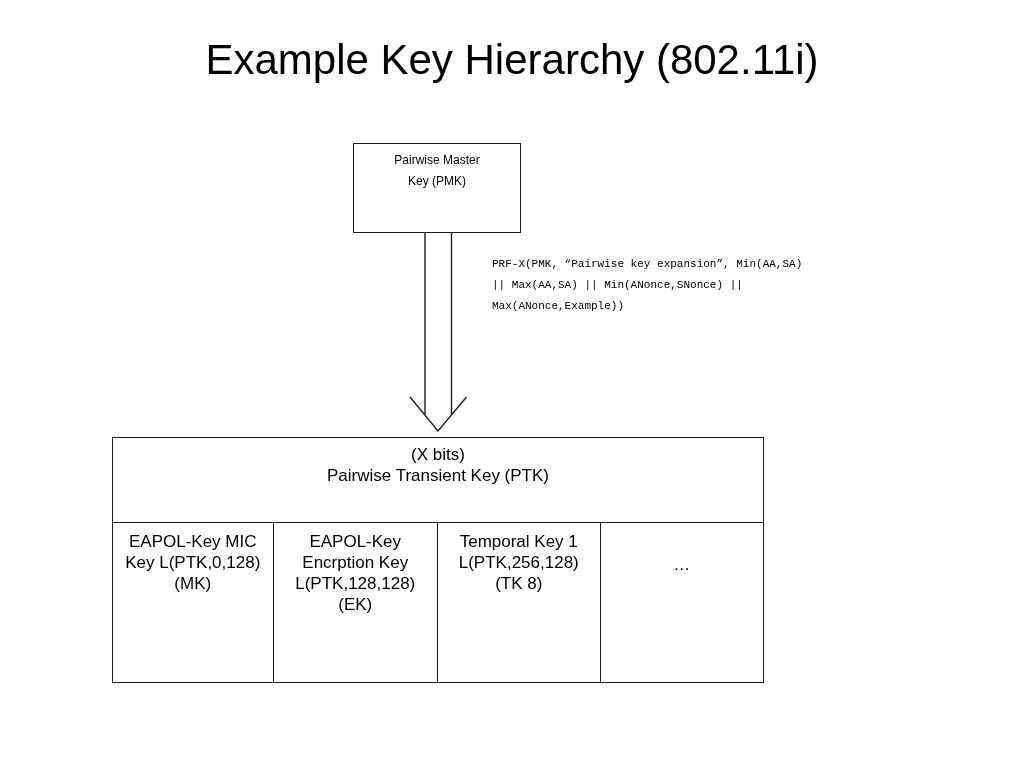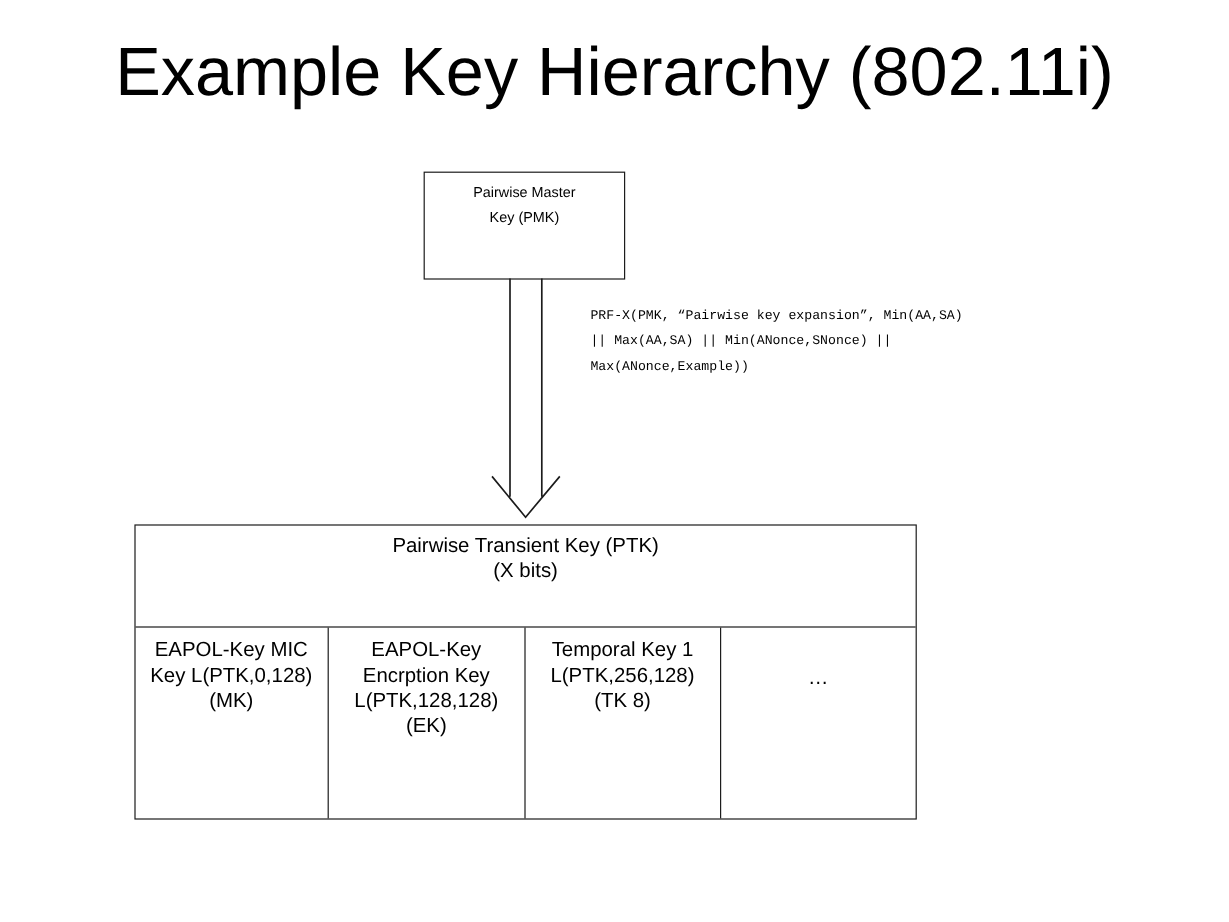--- a/index.html
+++ b/index.html
@@ -8,21 +8,21 @@
     background: #ffffff;
     font-family: "Liberation Sans", sans-serif;
     color: #000000;
     overflow: hidden;
   }
   .slide { position: absolute; left: 0; top: 0; width: 1024px; height: 768px; }
 
   .slide-title {
     position: absolute; top: 26px; left: 0; width: 1024px;
     text-align: center;
-    font-size: 57px; line-height: 68px; font-weight: 400;
+    font-size: 42px; line-height: 68px; font-weight: 400;
     white-space: nowrap;
   }
 
   .pmk-box {
     position: absolute; left: 353px; top: 143px;
     width: 168px; height: 90px;
     border: 1.4px solid #1c1c1c;
     text-align: center;
     font-size: 12px; line-height: 21px;
     padding-top: 6px;
@@ -78,22 +78,22 @@
   </svg>
 
   <div class="prf-note">
     <div>PRF-X(PMK, “Pairwise key expansion”, Min(AA,SA)</div>
     <div>|| Max(AA,SA) || Min(ANonce,SNonce) ||</div>
     <div>Max(ANonce,Example))</div>
   </div>
 
   <div class="ptk-table">
     <div class="ptk-header">
+      <div>(X bits)</div>
       <div>Pairwise Transient Key (PTK)</div>
-      <div>(X bits)</div>
     </div>
     <div class="ptk-row">
       <div class="ptk-cell c0">
         <div>EAPOL-Key MIC</div>
         <div>Key L(PTK,0,128)</div>
         <div>(MK)</div>
       </div>
       <div class="ptk-cell c1">
         <div>EAPOL-Key</div>
         <div>Encrption Key</div>

